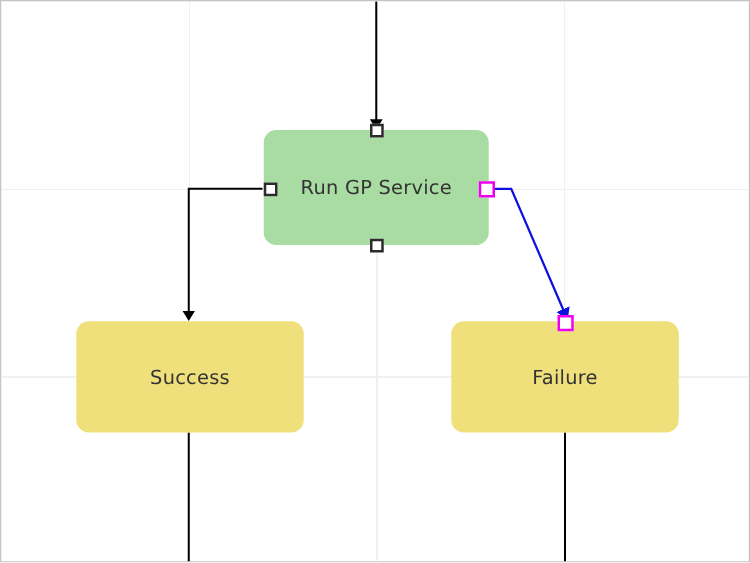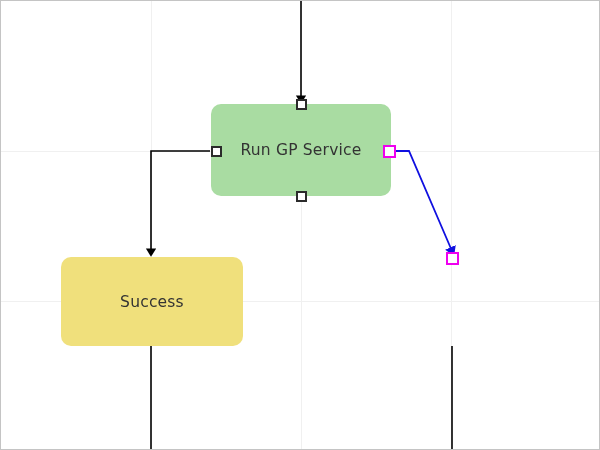--- a/index.html
+++ b/index.html
@@ -88,20 +88,23 @@
 
   <div id="node-layer">
     <div class="node" style="left:210px; top:103px; width:180px; height:92px; background:#a9dca2;">
       <span class="node-label">Run GP Service</span>
     </div>
 
     <div class="node" style="left:60px; top:256px; width:182px; height:89px; background:#f0e07c;">
       <span class="node-label">Success</span>
     </div>
 
+    <div class="node" style="left:360px; top:256px; width:182px; height:89px; background:#f0e07c;">
+      <span class="node-label">Failure</span>
+    </div>
   </div>
 
   <div id="port-layer">
     <div class="port plain" style="left:294.5px; top:97.5px;"></div>
     <div class="port plain" style="left:209.5px; top:144.5px;"></div>
     <div class="port plain" style="left:294.5px; top:189.5px;"></div>
     <div class="port active" style="left:382px; top:144px; width:13px; height:13px;"></div>
     <div class="port active" style="left:444.5px; top:251px; width:13px; height:13px;"></div>
   </div>
 

